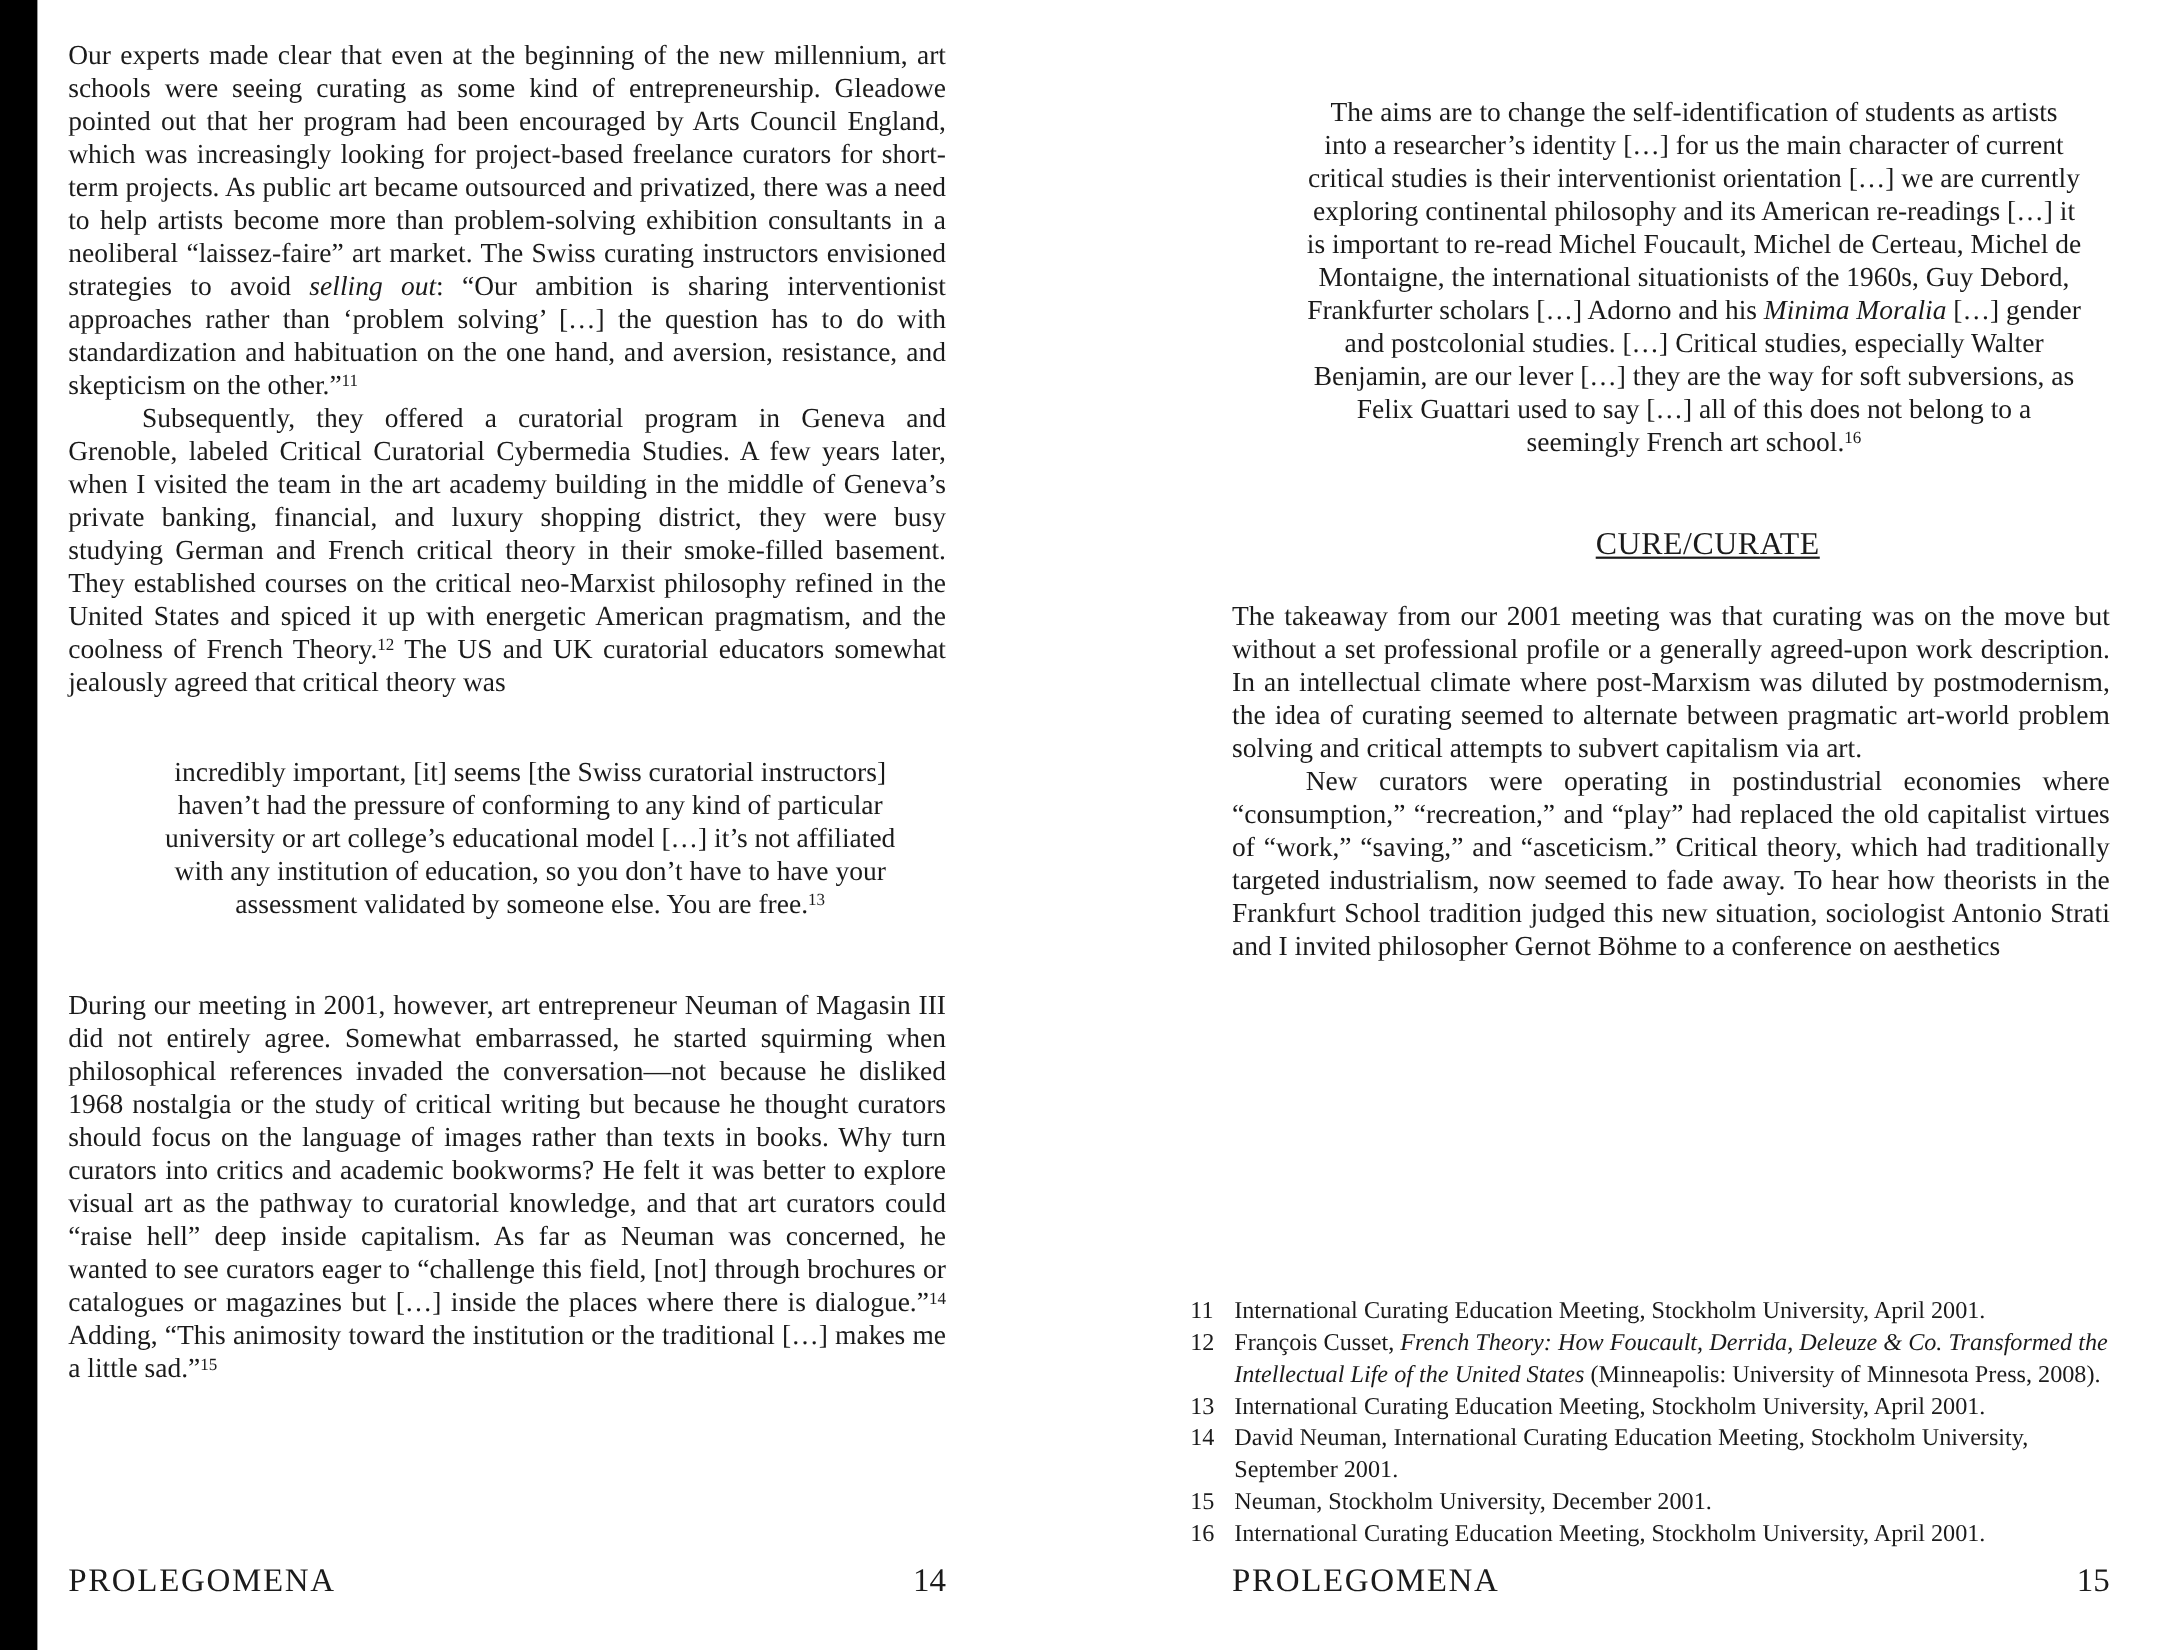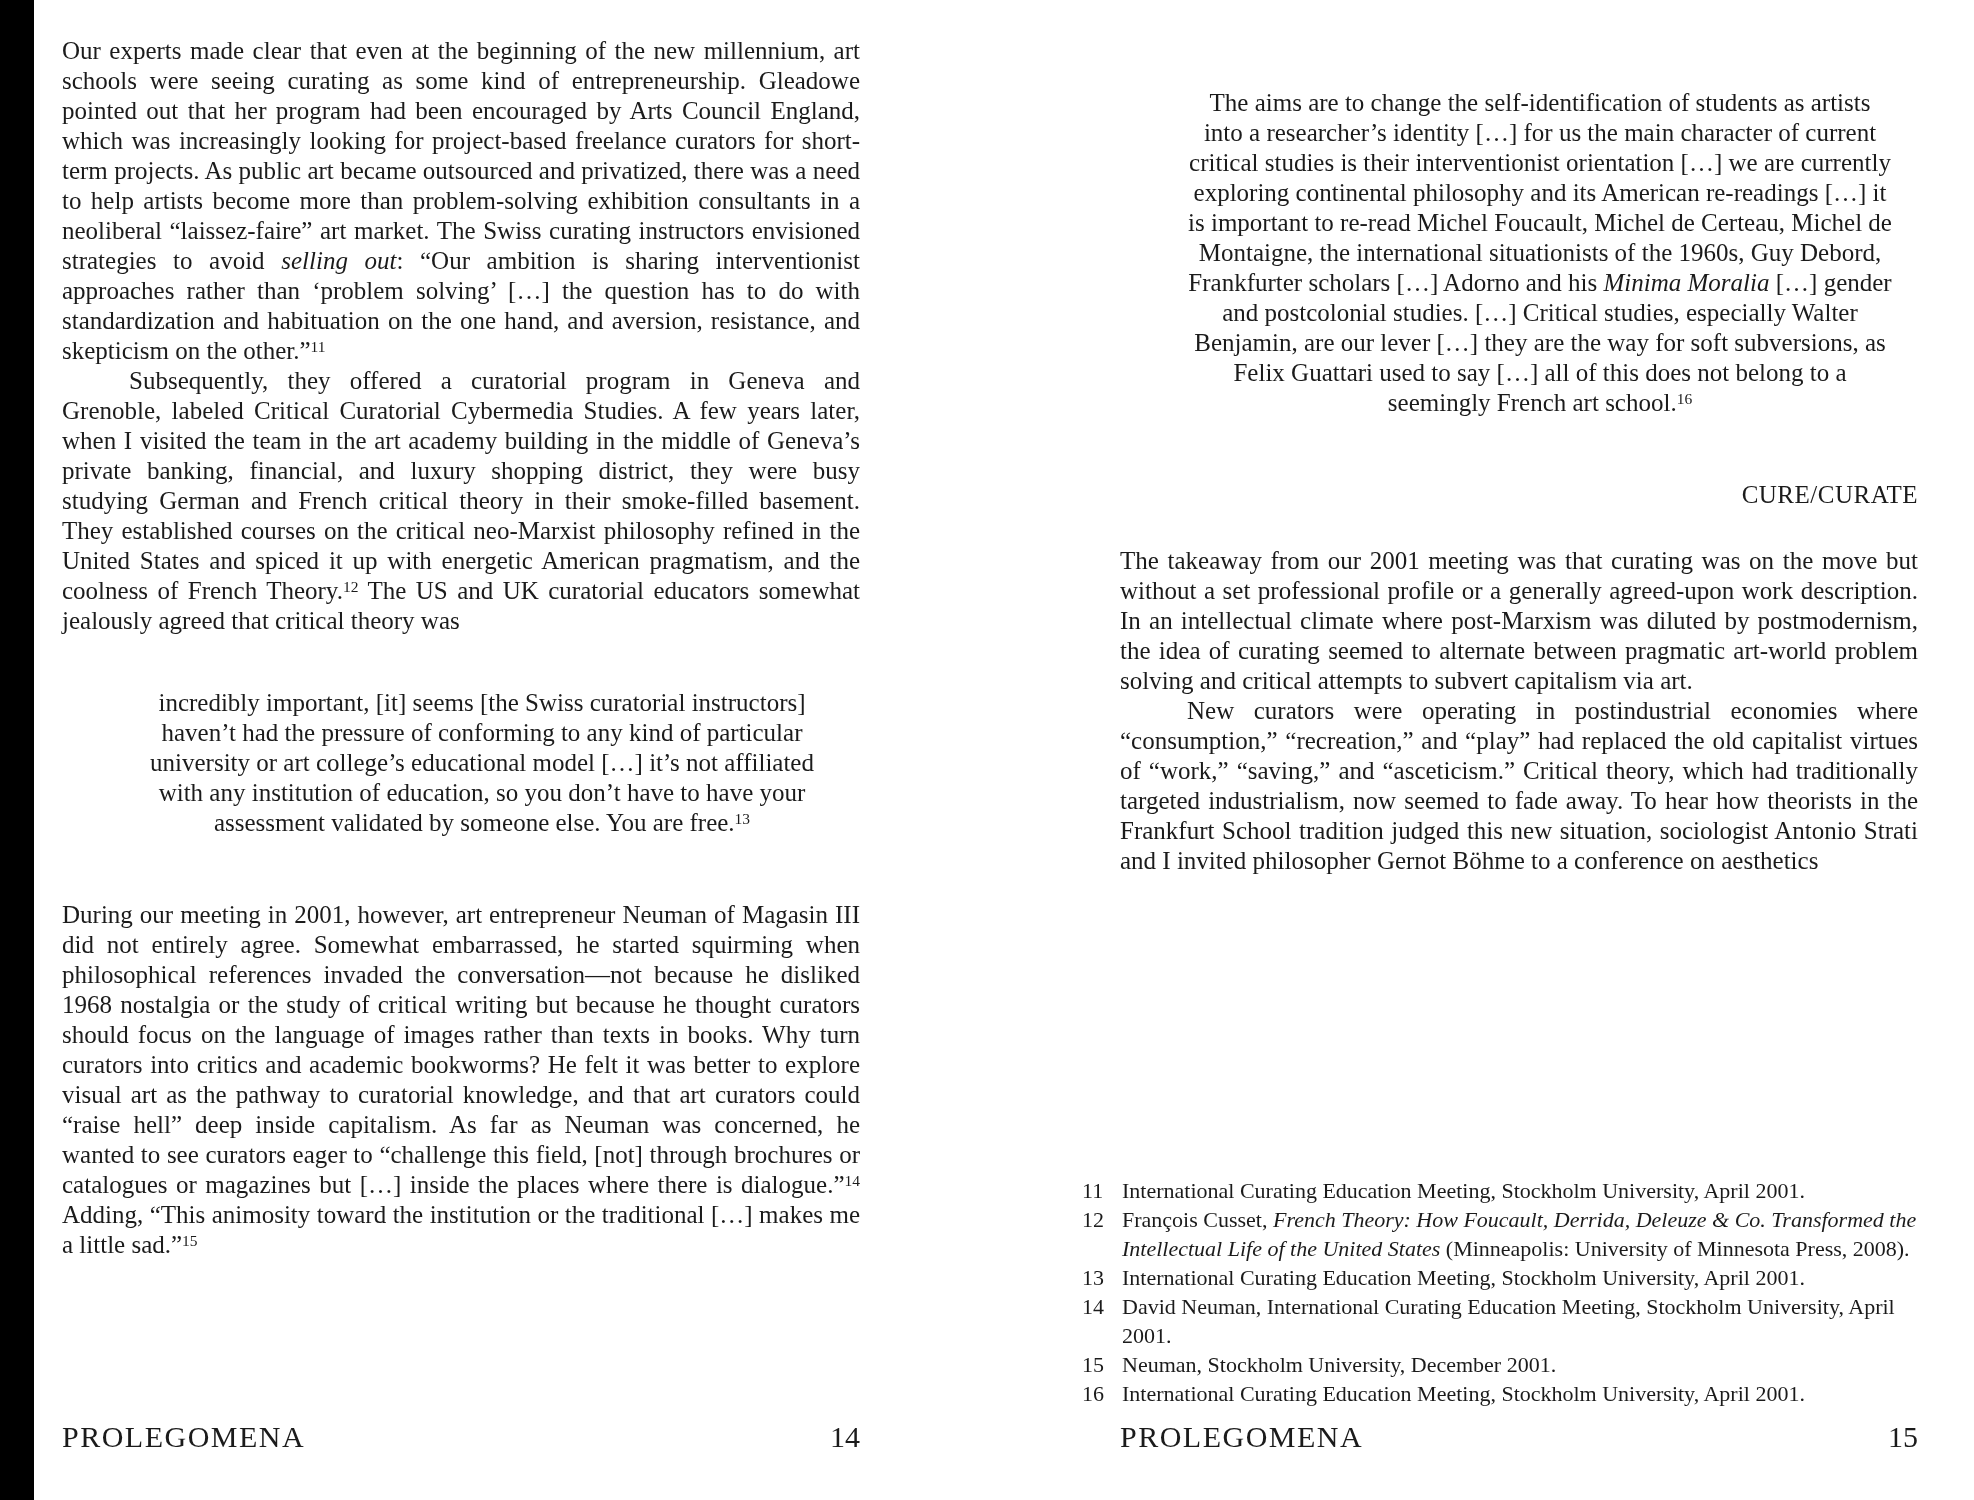--- a/index.html
+++ b/index.html
@@ -38,24 +38,25 @@
   p.body { margin: 0; }
   p.ind  { text-indent: 67px; }
   blockquote.bq {
     margin: 52px 25px 62px 67px;
     text-align: center;
     padding: 0;
   }
   .section-heading {
     margin: 0 0 36px 0;
     padding-left: 67px;
-    font-size: 25px;
+    font-size: 29px;
     font-weight: normal;
     letter-spacing: 0.5px;
-    text-align: right;
+    text-align: center;
+    text-decoration: underline;
   }
   sup {
     font-size: 0.62em;
     line-height: 0;
     vertical-align: baseline;
     position: relative;
     top: -0.45em;
   }
   em { font-style: italic; }
   .footnotes {
@@ -119,21 +120,21 @@
     <li>
       <span class="fn-num">12</span>
       <span class="fn-text">François Cusset, <em>French Theory: How Foucault, Derrida, Deleuze &amp; Co. Transformed the Intellectual Life of the United States</em> (Minneapolis: University of Minnesota Press, 2008).</span>
     </li>
     <li>
       <span class="fn-num">13</span>
       <span class="fn-text">International Curating Education Meeting, Stockholm University, April 2001.</span>
     </li>
     <li>
       <span class="fn-num">14</span>
-      <span class="fn-text">David Neuman, International Curating Education Meeting, Stockholm University, April 2001.</span>
+      <span class="fn-text">David Neuman, International Curating Education Meeting, Stockholm University, September 2001.</span>
     </li>
     <li>
       <span class="fn-num">15</span>
       <span class="fn-text">Neuman, Stockholm University, December 2001.</span>
     </li>
     <li>
       <span class="fn-num">16</span>
       <span class="fn-text">International Curating Education Meeting, Stockholm University, April 2001.</span>
     </li>
   </ol>

